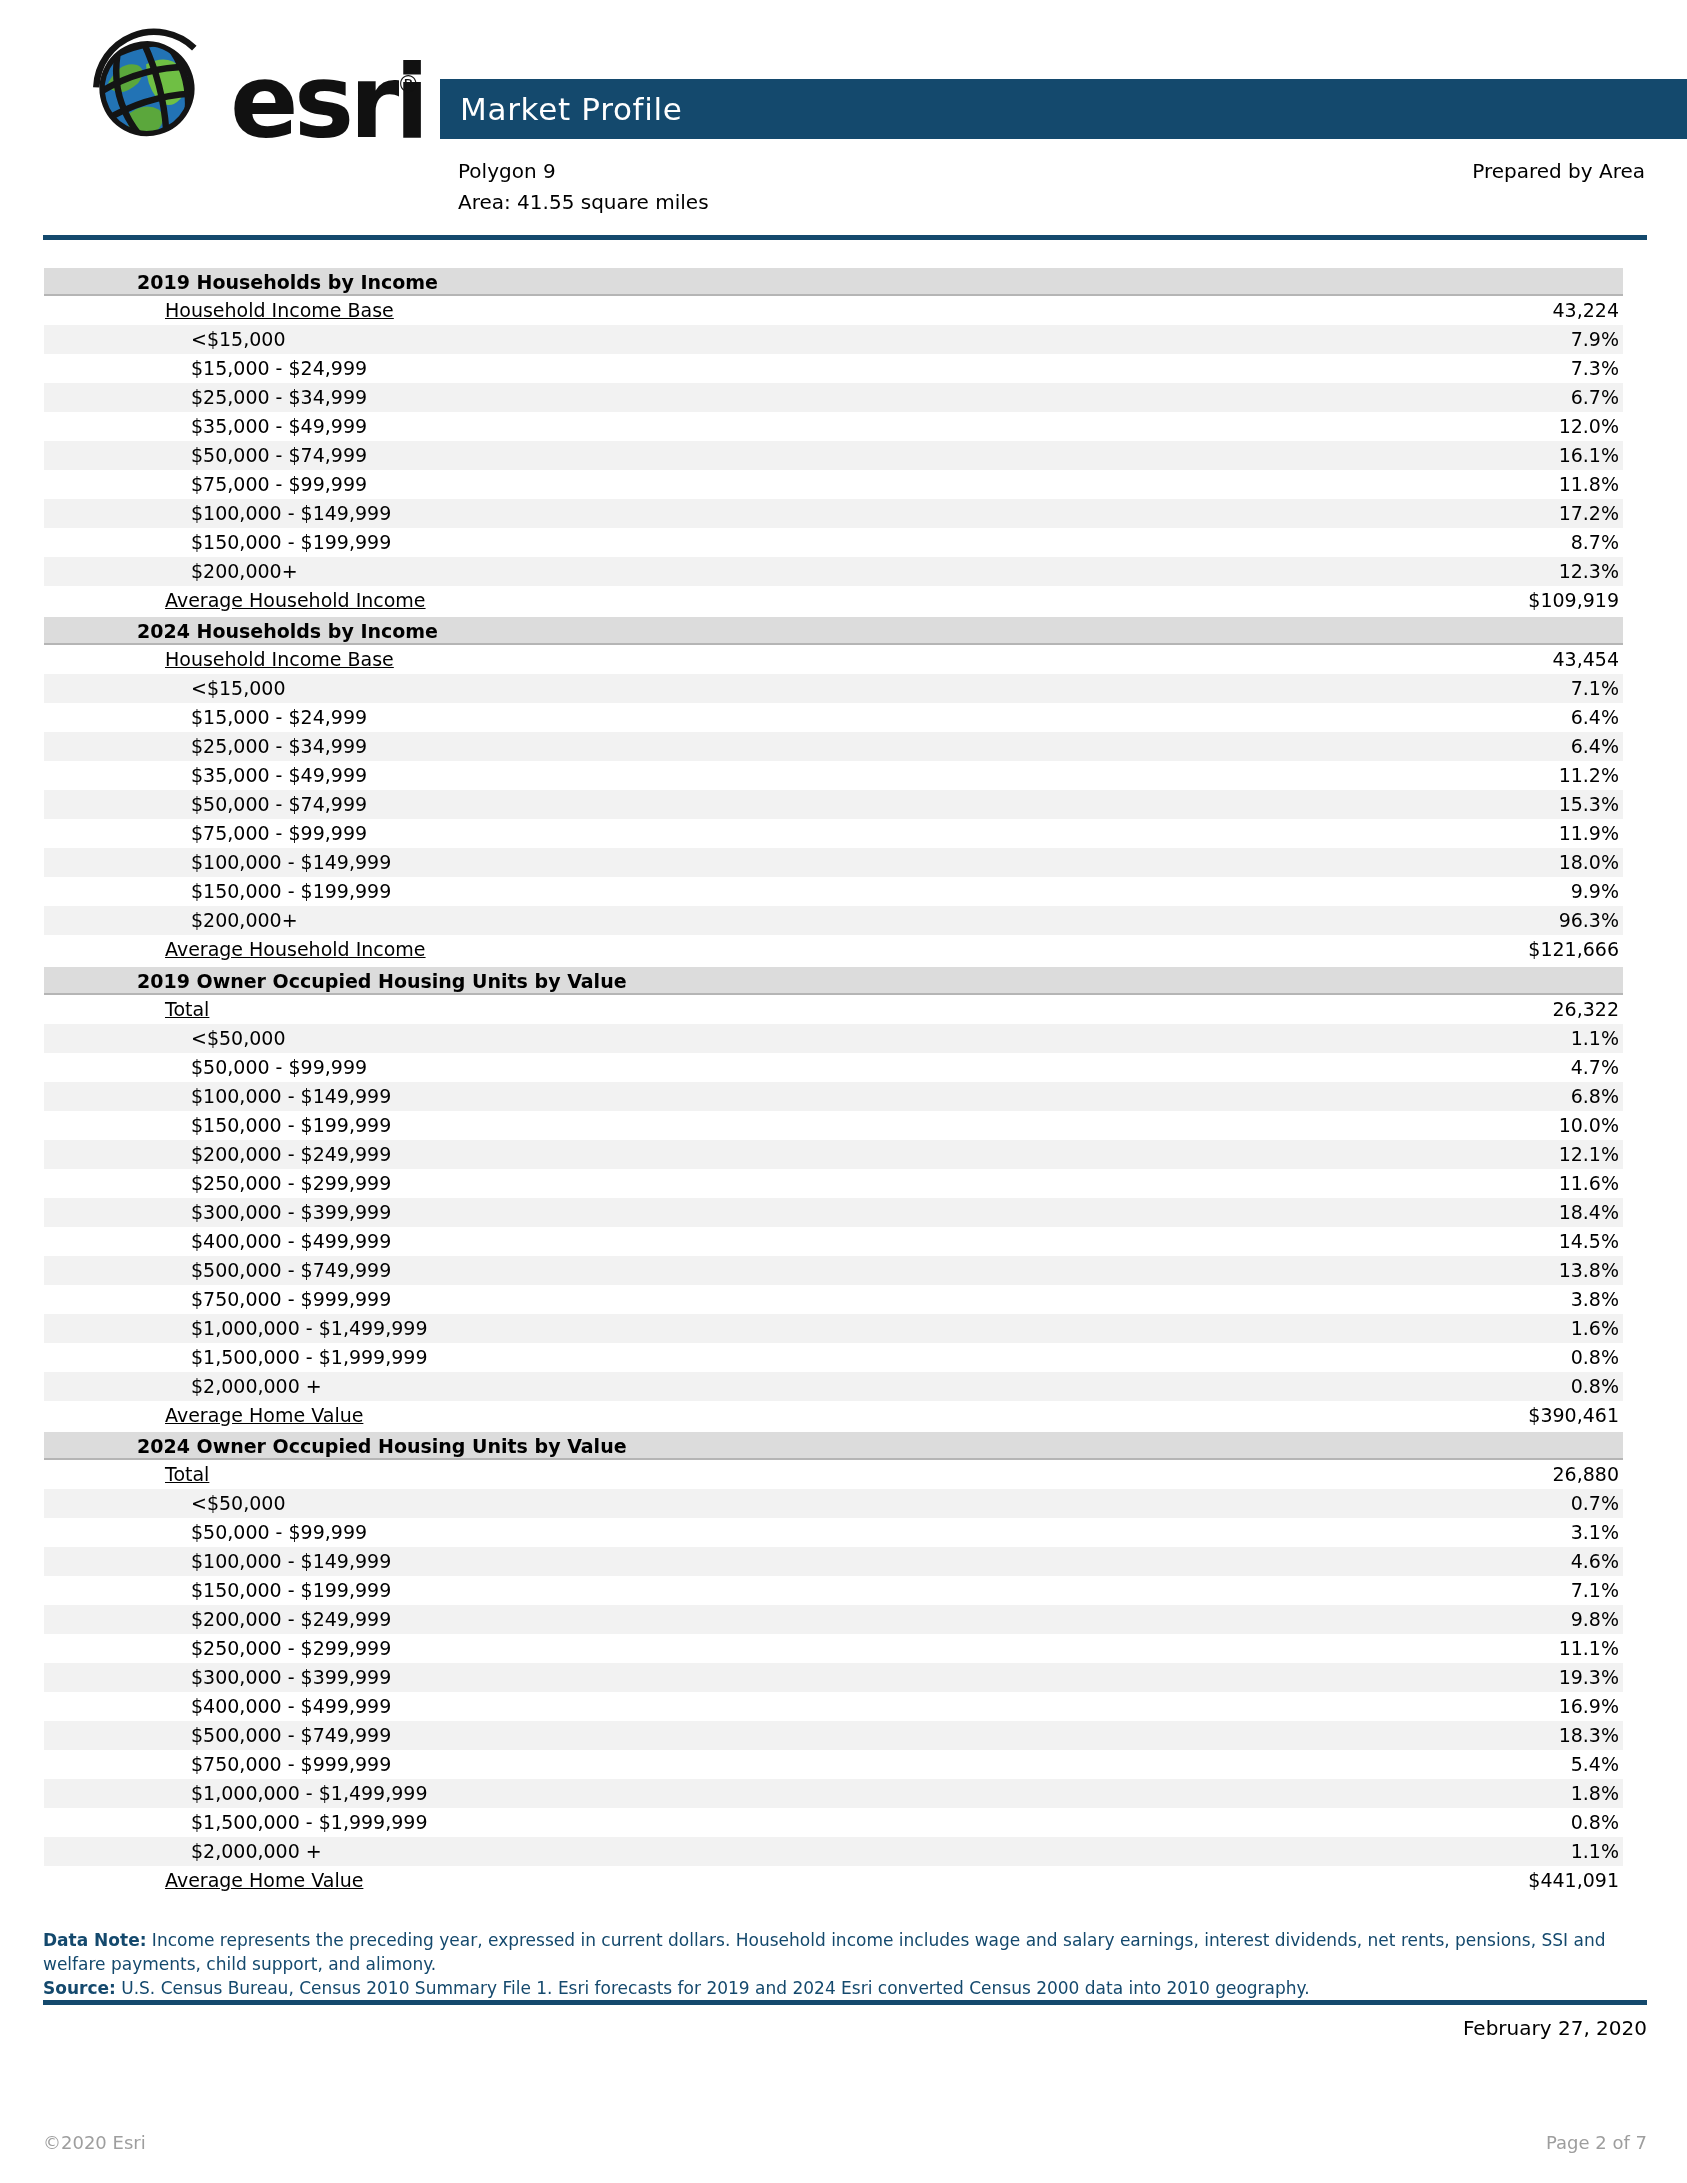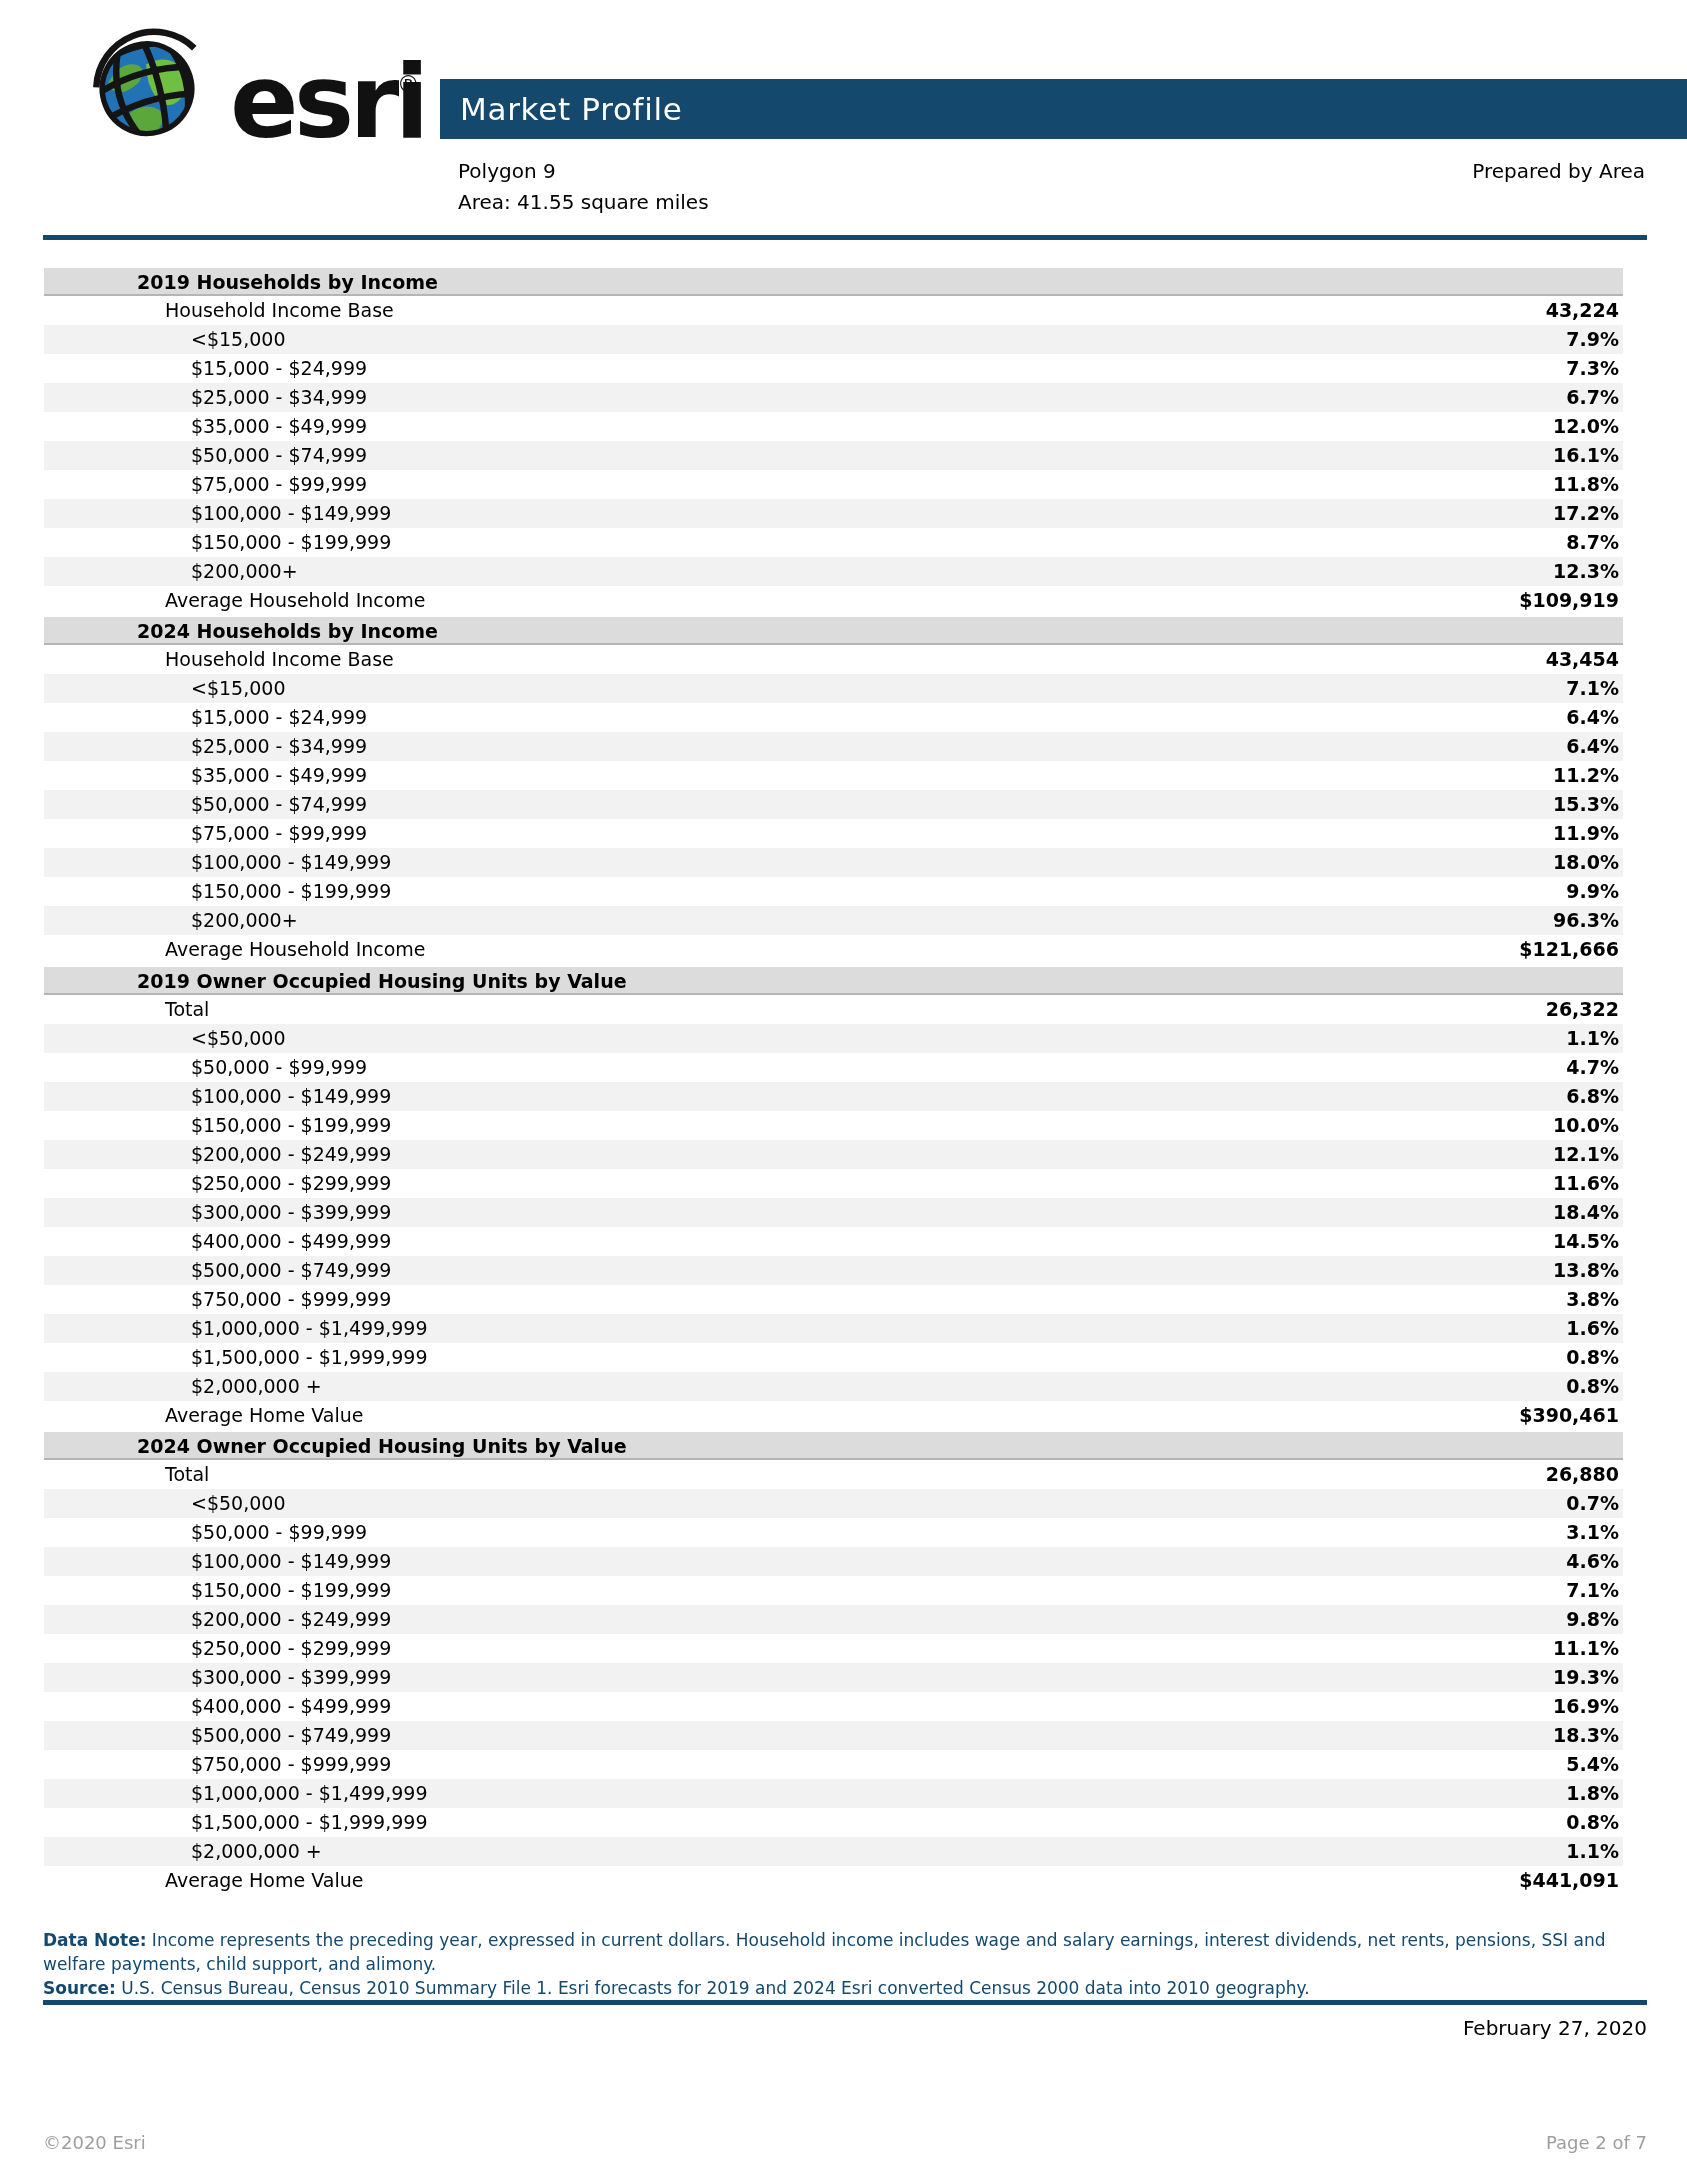--- a/index.html
+++ b/index.html
@@ -24,23 +24,23 @@
   .rule-top{margin-top:17px;}
 
   
   .report-table{margin-left:44px;width:1579px;margin-top:28px;}
   .section-row{height:28px;line-height:28px;margin-top:2.6px;background:var(--section-band,#dcdcdc);
                border-bottom:2px solid var(--section-band-border,#b5b5b5);
                font-weight:bold;font-size:19px;padding-left:93px;box-sizing:border-box;}
   .data-row{height:29px;line-height:29px;display:flex;font-size:19px;background:#fff;}
   .data-row.alt{background:var(--alt-row,#f2f2f2);}
   .data-row .lbl{flex:1;}
-  .data-row.lvl1 .lbl{padding-left:121px;}
+  .data-row.lvl1 .lbl{padding-left:121px;text-decoration:underline;}
   .data-row.lvl2 .lbl{padding-left:147px;}
-  .data-row .val{text-align:right;padding-right:4px;font-weight:bold;}
+  .data-row .val{text-align:right;padding-right:4px;}
 
   
   .footnotes{margin-top:33px;margin-left:43px;width:1568px;color:var(--note-text,#14496d);
              font-size:17px;line-height:24px;}
   .footnotes p{margin:0;}
   .report-date{text-align:right;padding-right:40px;margin-top:10.6px;font-size:20px;}
   .page-footer{position:absolute;left:43px;right:40px;top:2132px;display:flex;
                justify-content:space-between;color:var(--footer-gray,#9e9e9e);font-size:18px;gap:16px;}
 </style>
 </head>

